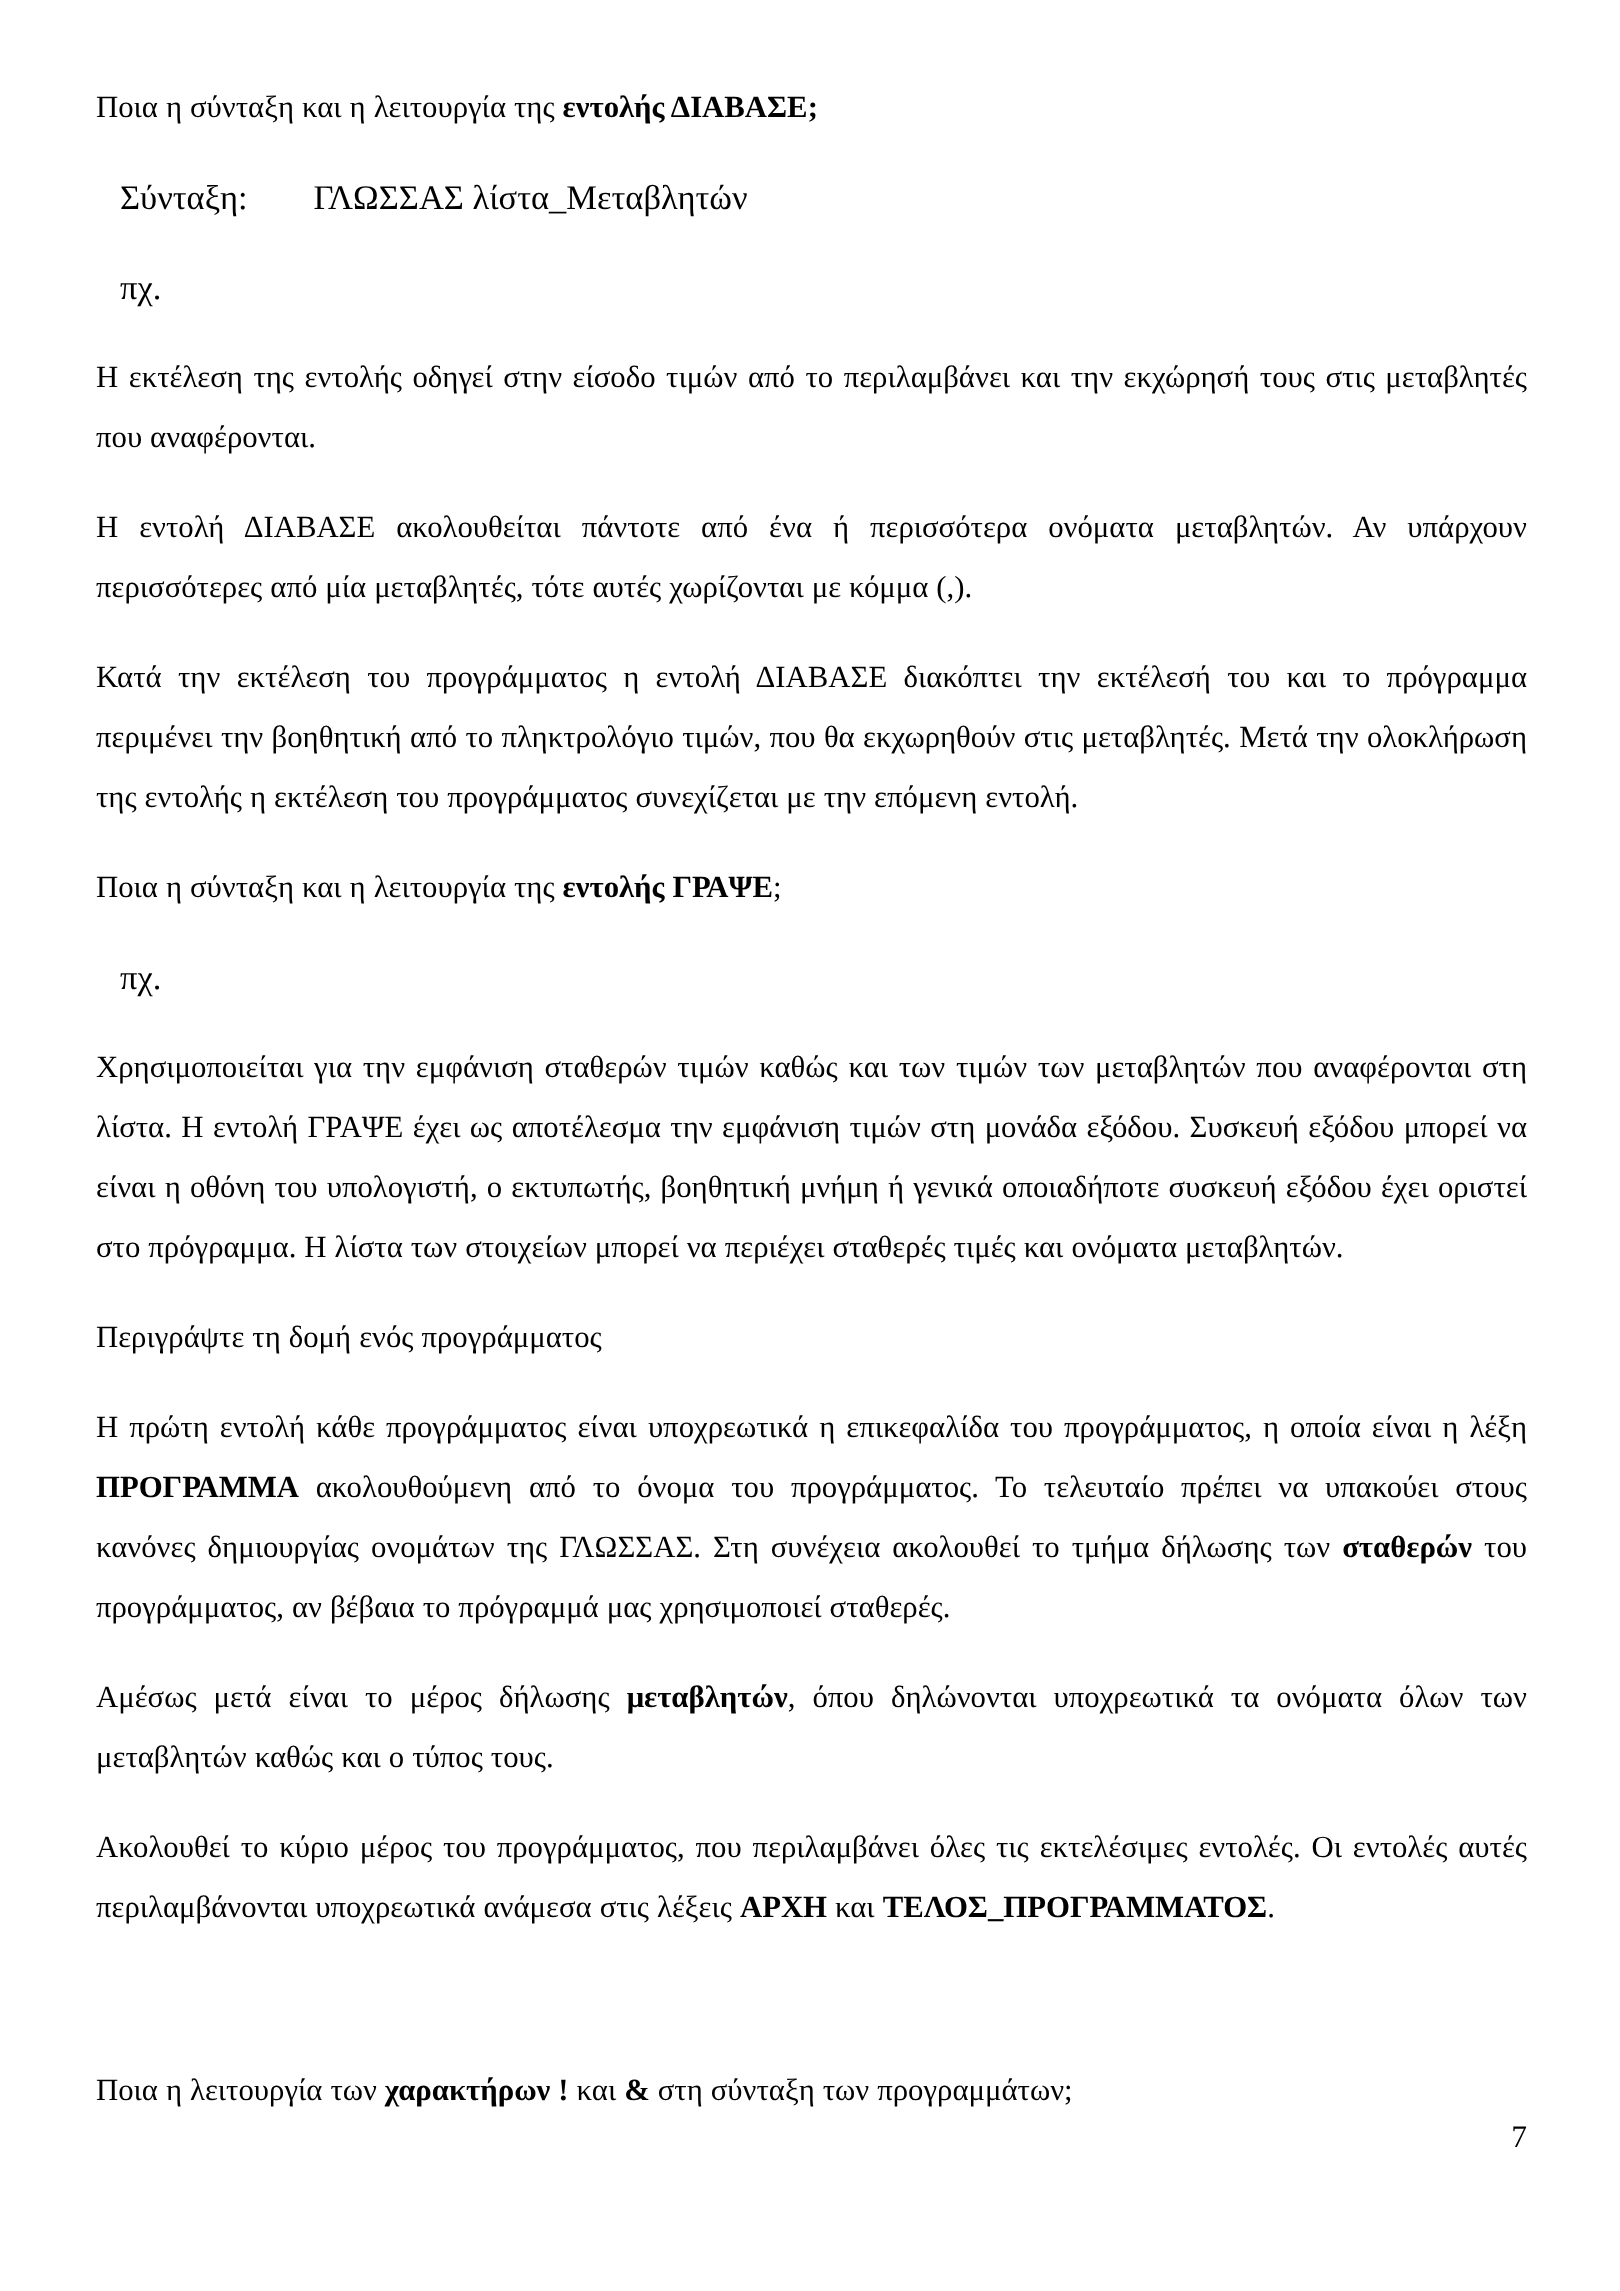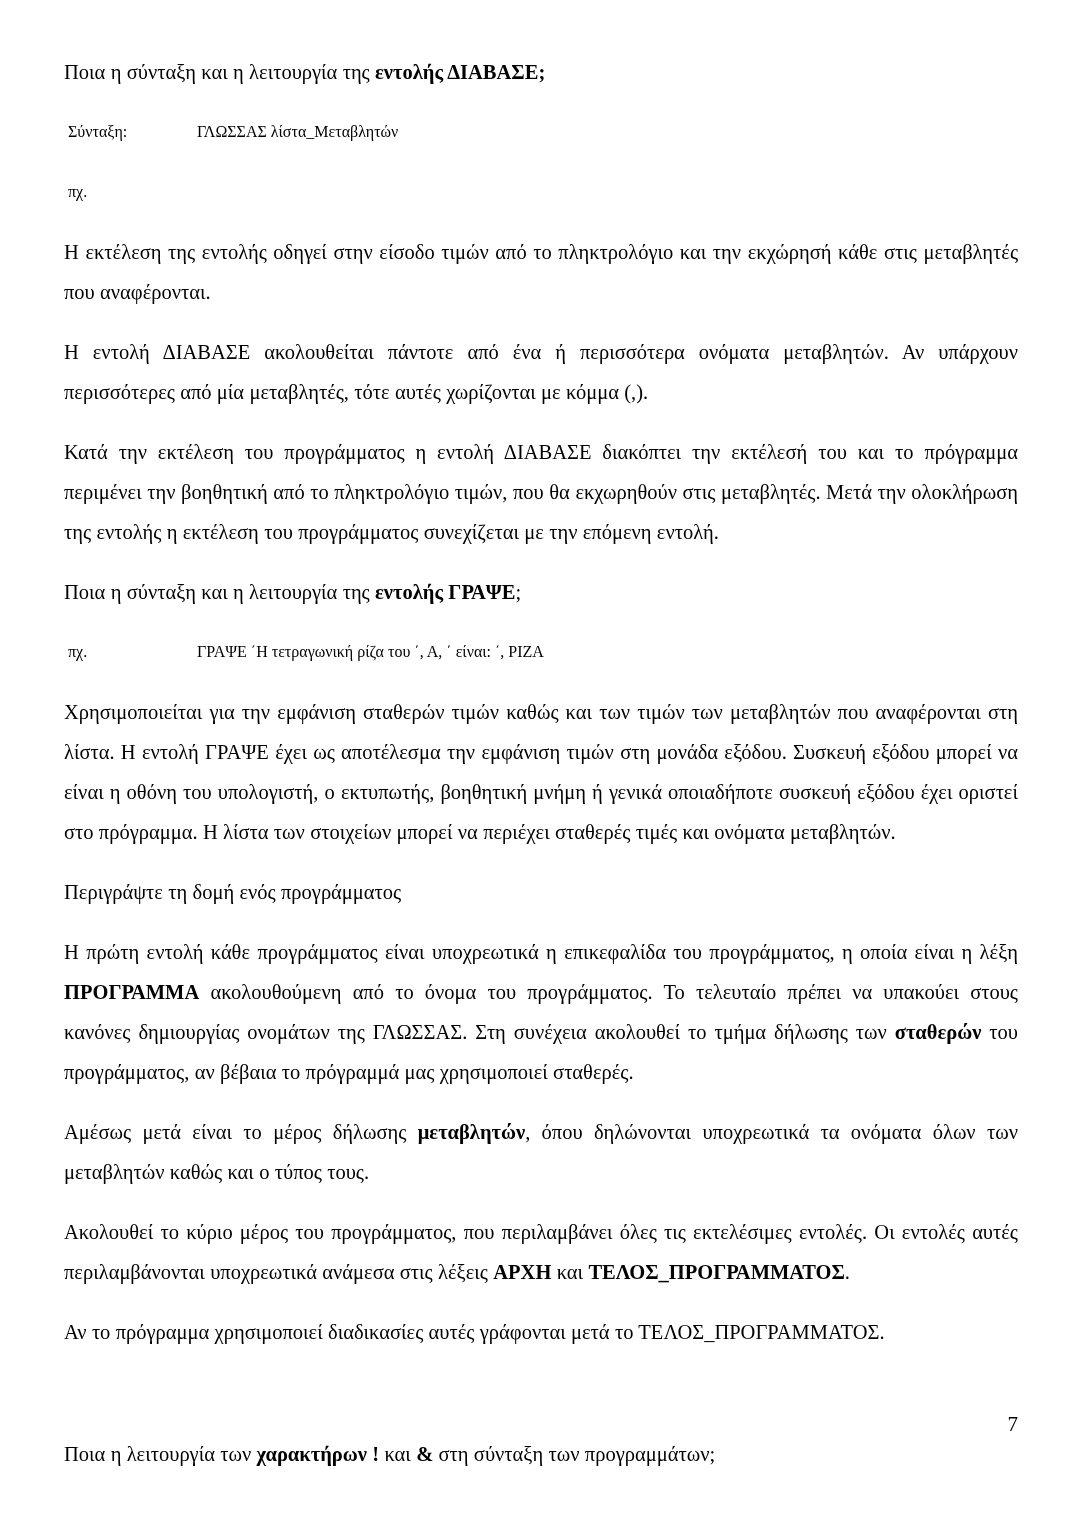--- a/index.html
+++ b/index.html
@@ -30,22 +30,22 @@
   p.para {
     margin: 0 0 20px 0;
     font-size: 20.5px;
     line-height: 40px;
     text-align: justify;
     text-justify: inter-word;
     word-spacing: 0.2px;
   }
   
   .tabline {
-    margin: 0 0 20px 4px;
-    font-size: 16px;
+    margin: 0 0 20px 16px;
+    font-size: 23px;
     line-height: 40px;
     display: flex;
     align-items: baseline;
   }
   .tabline .label {
     flex: 0 0 129px;
     white-space: nowrap;
   }
   .tabline .value {
     flex: 1 1 auto;
@@ -78,45 +78,43 @@
 
     <div class="tabline">
       <span class="label">Σύνταξη:</span>
       <span class="value">ΓΛΩΣΣΑΣ λίστα_Μεταβλητών</span>
     </div>
 
     <div class="tabline">
       <span class="label">πχ.</span>
     </div>
 
-    <p class="para">Η εκτέλεση της εντολής οδηγεί στην είσοδο τιμών από το πληκτρολόγιο και την εκχώρησή κάθε στις μεταβλητές που αναφέρονται.</p>
+    <p class="para">Η εκτέλεση της εντολής οδηγεί στην είσοδο τιμών από το περιλαμβάνει και την εκχώρησή τους στις μεταβλητές που αναφέρονται.</p>
 
     <p class="para">Η εντολή ΔΙΑΒΑΣΕ ακολουθείται πάντοτε από ένα ή περισσότερα ονόματα μεταβλητών. Αν υπάρχουν περισσότερες από μία μεταβλητές, τότε αυτές χωρίζονται με κόμμα (,).</p>
 
     <p class="para">Κατά την εκτέλεση του προγράμματος η εντολή ΔΙΑΒΑΣΕ διακόπτει την εκτέλεσή του και το πρόγραμμα περιμένει την βοηθητική από το πληκτρολόγιο τιμών, που θα εκχωρηθούν στις μεταβλητές. Μετά την ολοκλήρωση της εντολής η εκτέλεση του προγράμματος συνεχίζεται με την επόμενη εντολή.</p>
 
     <p class="para"><span>Ποια η σύνταξη και η λειτουργία της </span><b>εντολής ΓΡΑΨΕ</b><span>;</span></p>
 
 
     <div class="tabline">
       <span class="label">πχ.</span>
-      <span class="value">ΓΡΑΨΕ ΄Η τετραγωνική ρίζα του ΄, Α, ΄ είναι: ΄, ΡΙΖΑ</span>
     </div>
 
     <p class="para">Χρησιμοποιείται για την εμφάνιση σταθερών τιμών καθώς και των τιμών των μεταβλητών που αναφέρονται στη λίστα. Η εντολή ΓΡΑΨΕ έχει ως αποτέλεσμα την εμφάνιση τιμών στη μονάδα εξόδου. Συσκευή εξόδου μπορεί να είναι η οθόνη του υπολογιστή, ο εκτυπωτής, βοηθητική μνήμη ή γενικά οποιαδήποτε συσκευή εξόδου έχει οριστεί στο πρόγραμμα.  Η λίστα των στοιχείων μπορεί να περιέχει σταθερές τιμές και ονόματα μεταβλητών.</p>
 
     <p class="para">Περιγράψτε τη δομή ενός προγράμματος</p>
 
     <p class="para"><span>Η πρώτη εντολή κάθε προγράμματος είναι υποχρεωτικά η επικεφαλίδα του προγράμματος, η οποία είναι η λέξη </span><b>ΠΡΟΓΡΑΜΜΑ</b><span> ακολουθούμενη από το όνομα του προγράμματος. Το τελευταίο πρέπει να υπακούει στους κανόνες δημιουργίας ονομάτων της ΓΛΩΣΣΑΣ. Στη συνέχεια ακολουθεί το τμήμα δήλωσης των </span><b>σταθερών</b><span> του προγράμματος, αν βέβαια το πρόγραμμά μας χρησιμοποιεί σταθερές.</span></p>
 
     <p class="para"><span>Αμέσως μετά είναι το μέρος δήλωσης </span><b>μεταβλητών</b><span>, όπου δηλώνονται υποχρεωτικά τα ονόματα όλων των μεταβλητών καθώς και ο τύπος τους.</span></p>
 
     <p class="para"><span>Ακολουθεί το κύριο μέρος του προγράμματος, που περιλαμβάνει όλες τις εκτελέσιμες εντολές. Οι εντολές αυτές περιλαμβάνονται υποχρεωτικά ανάμεσα στις λέξεις </span><b>ΑΡΧΗ</b><span> και </span><b class="nowrap">ΤΕΛΟΣ_ΠΡΟΓΡΑΜΜΑΤΟΣ</b><span>.</span></p>
 
-    <p class="para">Αν το πρόγραμμα χρησιμοποιεί διαδικασίες  αυτές γράφονται μετά το ΤΕΛΟΣ_ΠΡΟΓΡΑΜΜΑΤΟΣ.</p>
 
     <div class="spacer-gap"></div>
 
     <p class="para"><span>Ποια η λειτουργία των </span><b>χαρακτήρων !</b><span> και </span><b>&amp;</b><span> στη σύνταξη των προγραμμάτων;</span></p>
 
   </div>
 
   <div class="page-number">7</div>
 </div>
 

